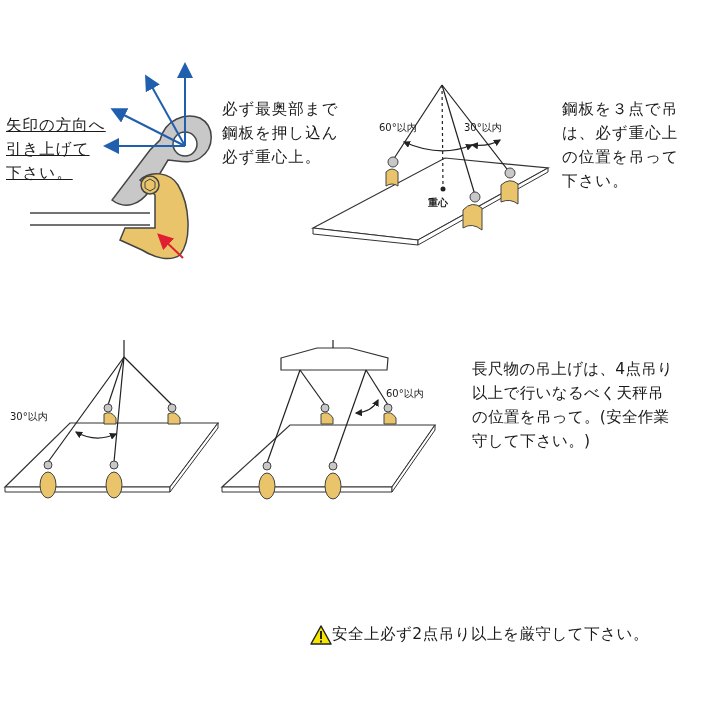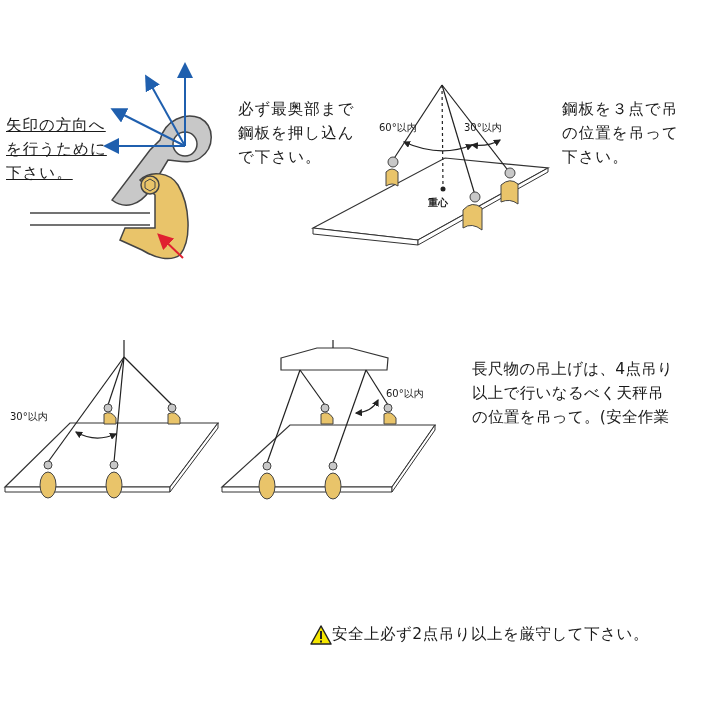--- a/index.html
+++ b/index.html
@@ -116,47 +116,49 @@
     <path d="M384,414 Q391,410 396,418 L396,424 L384,424 Z" fill="#e9c46a" stroke="#444"></path>
     <circle cx="267" cy="466" r="4" fill="#c8c8c8" stroke="#444"></circle>
     <ellipse cx="267" cy="486" rx="8" ry="13" fill="#e9c46a" stroke="#444"></ellipse>
     <circle cx="333" cy="466" r="4" fill="#c8c8c8" stroke="#444"></circle>
     <ellipse cx="333" cy="486" rx="8" ry="13" fill="#e9c46a" stroke="#444"></ellipse>
   </g>
 </svg>
 
 <div class="txt" style="left:6px; top:113px;text-decoration:underline;">
   <div>矢印の方向へ</div>
-  <div>を行うために</div>
+  <div>引き上げて</div>
   <div>下さい。</div>
 </div>
 
-<div class="txt" style="left:222px; top:97px;margin-left:16px;">
+<div class="txt" style="left:222px; top:97px;">
   <div>必ず最奥部まで</div>
   <div>鋼板を押し込ん</div>
-  <div>で下さい。</div>
+  <div>必ず重心上。</div>
 </div>
 
 <div class="lbl" style="left:379px; top:121px;">60°以内</div>
 <div class="lbl" style="left:464px; top:121px;">30°以内</div>
 <div class="lbl" style="left:428px; top:196px; font-weight:bold;">重心</div>
 
 <div class="txt" style="left:562px; top:97px;">
   <div>鋼板を３点で吊</div>
+  <div>は、必ず重心上</div>
   <div>の位置を吊って</div>
   <div>下さい。</div>
 </div>
 
 <div class="lbl" style="left:10px; top:410px;">30°以内</div>
 <div class="lbl" style="left:386px; top:387px;">60°以内</div>
 
 <div class="txt" style="left:472px; top:357px; letter-spacing:0.3px;">
   <div>長尺物の吊上げは、4点吊り</div>
   <div>以上で行いなるべく天秤吊</div>
   <div>の位置を吊って。(安全作業</div>
+  <div>守して下さい。)</div>
 </div>
 
 <div class="warning">
   <svg width="22" height="20" viewBox="0 0 22 20">
     <polygon points="11,1 21,19 1,19" fill="#f5e600" stroke="#222" stroke-width="1.5" stroke-linejoin="round"></polygon>
     <rect x="10" y="6" width="2" height="8" fill="#222"></rect>
     <rect x="10" y="15.5" width="2" height="2" fill="#222"></rect>
   </svg>
   <span>安全上必ず2点吊り以上を厳守して下さい。</span>
 </div>

